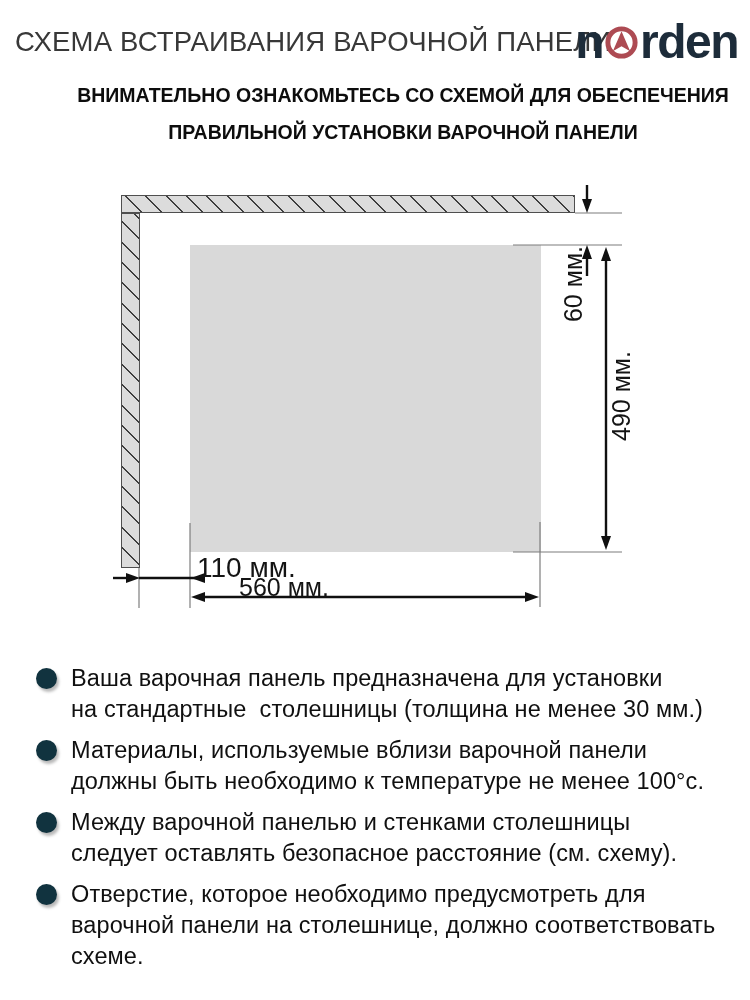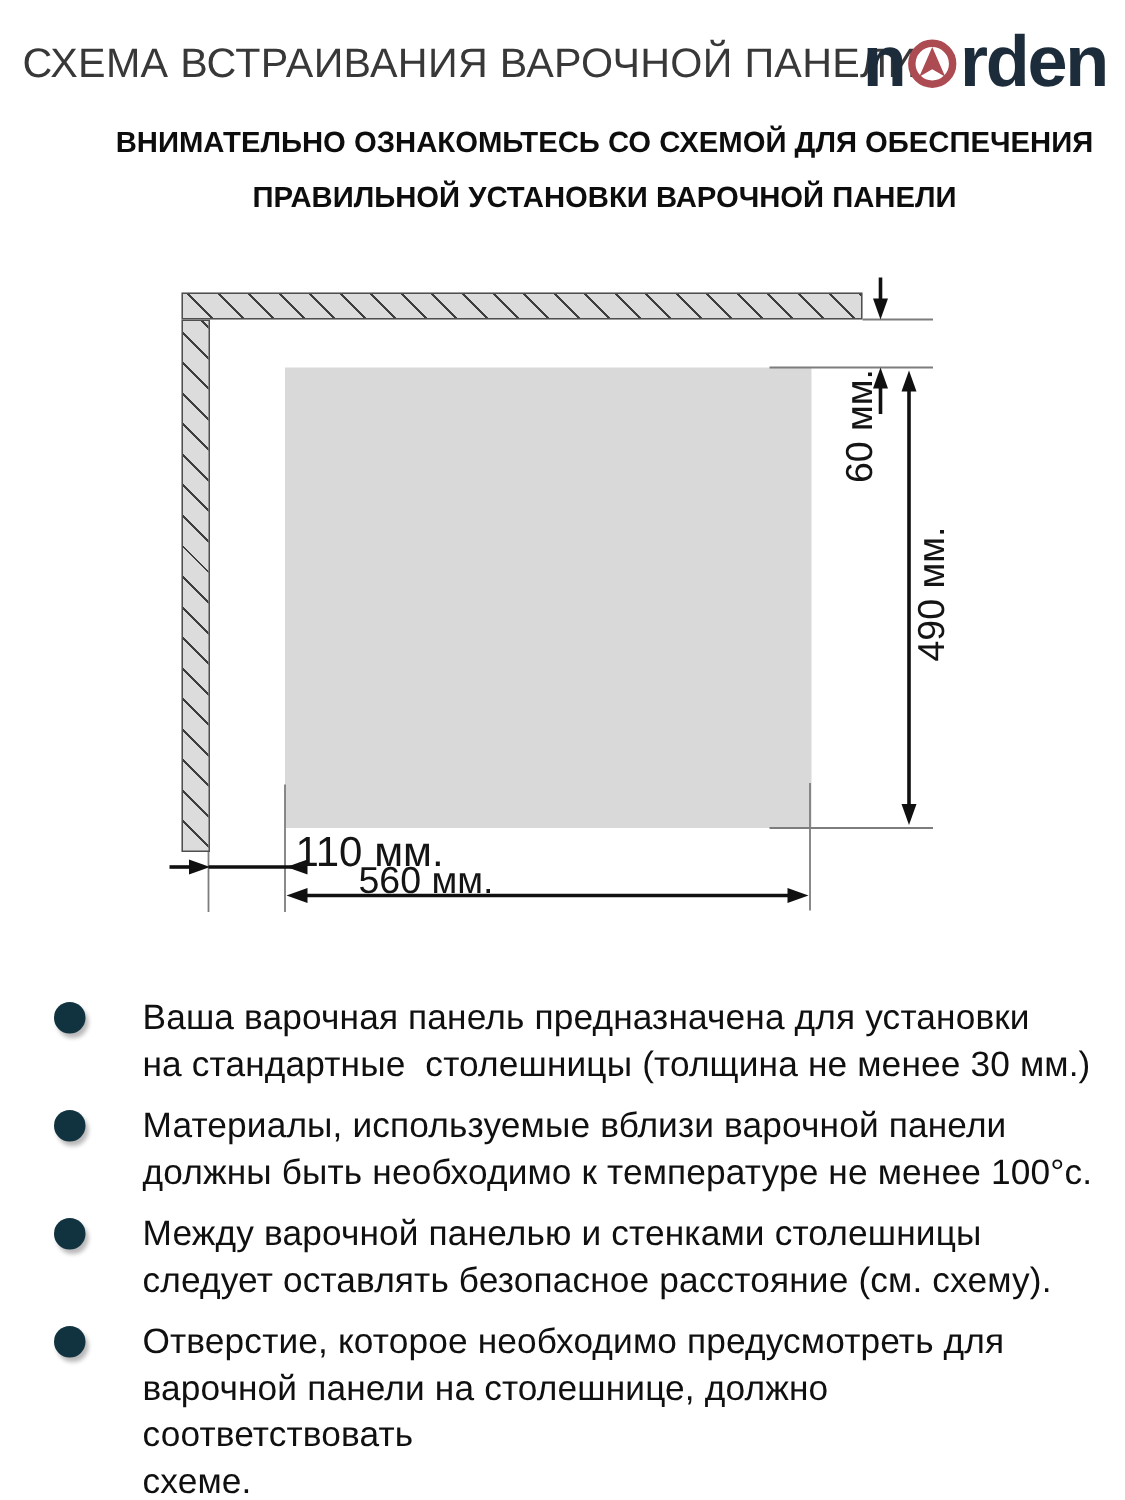--- a/index.html
+++ b/index.html
@@ -41,21 +41,21 @@
   .dim-label{position:absolute;font-size:25px;color:#141414;white-space:nowrap;}
   .dim-60{left:513px;top:271px;width:120px;height:26px;line-height:26px;text-align:center;transform:rotate(-90deg);}
   .dim-490{left:551px;top:383px;width:140px;height:26px;line-height:26px;text-align:center;transform:rotate(-90deg);}
   .dim-110{left:197px;top:552px;font-size:28px;}
   .dim-560{left:239px;top:573px;width:272px;text-align:left;}
   
   .notes{
     position:absolute;left:36px;top:663px;width:700px;
     list-style:none;margin:0;padding:0;
   }
-  .notes li{display:flex;align-items:flex-start;margin:0 0 10px 0;gap:24px;}
+  .notes li{display:flex;align-items:flex-start;margin:0 0 10px 0;}
   .bullet{
     flex:0 0 auto;width:21px;height:21px;border-radius:50%;
     background:var(--bullet,#11333f);margin:5px 14px 0 0;
     box-shadow:2px 3px 3px rgba(0,0,0,.28);
   }
   .note-text{
     flex:1;font-size:23.5px;line-height:31px;color:#101010;
     white-space:pre-wrap;letter-spacing:.1px;
   }
 </style>

